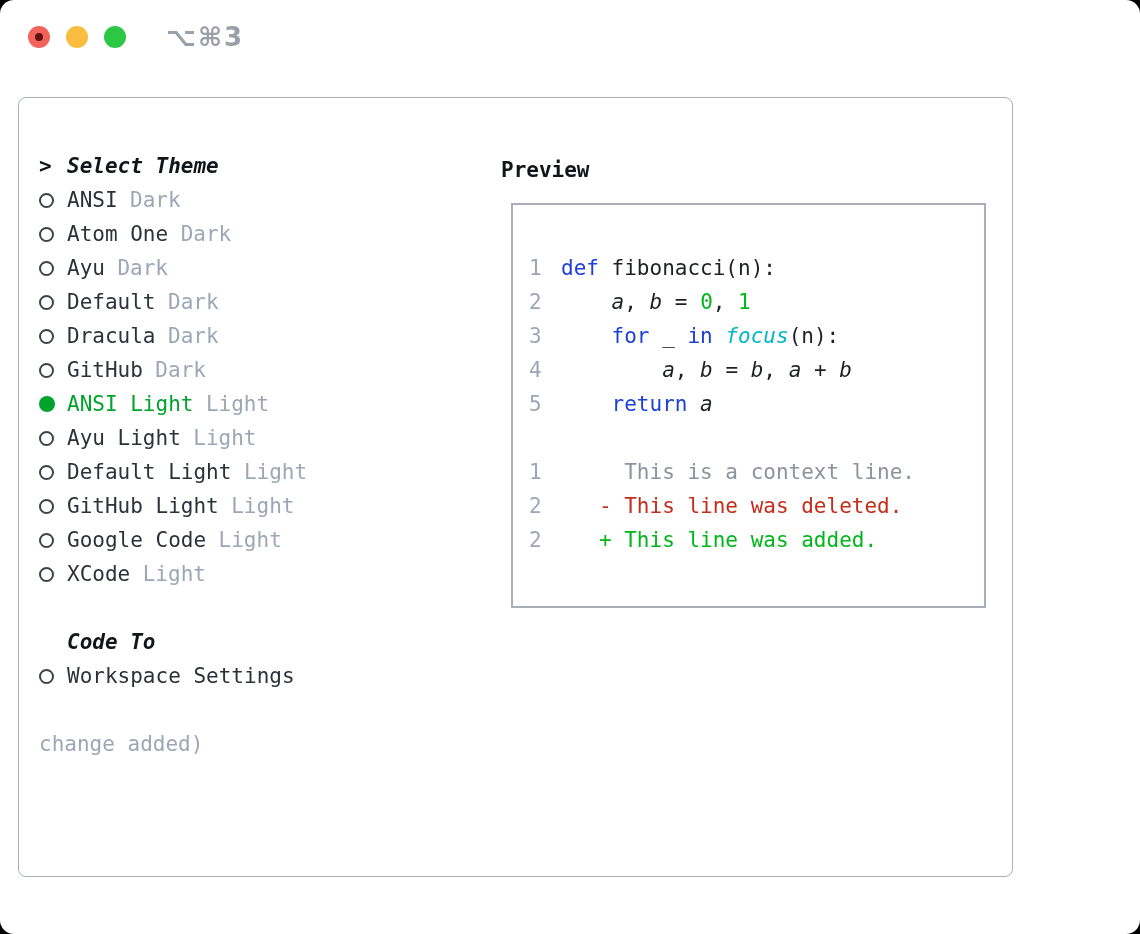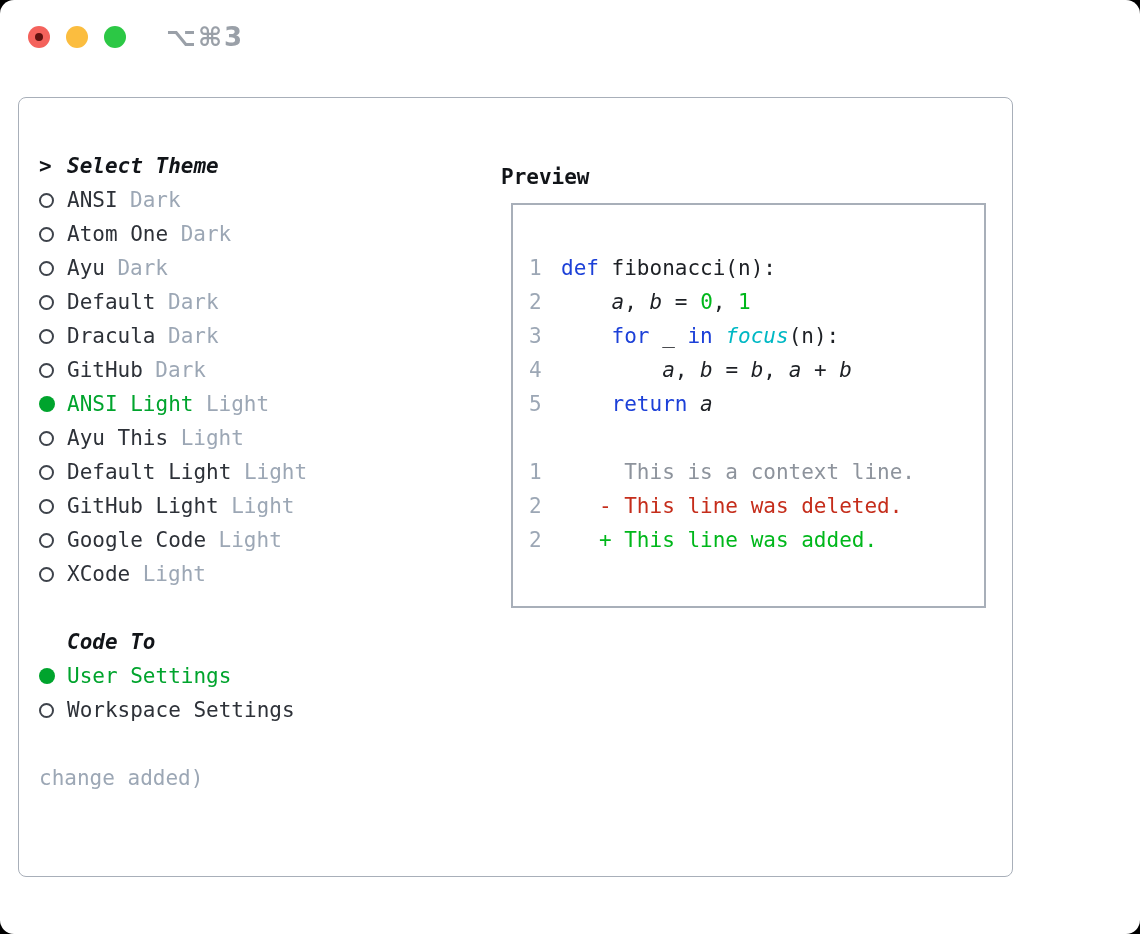--- a/index.html
+++ b/index.html
@@ -28,21 +28,21 @@
   .slot{width:28px;display:flex;align-items:center;flex:none;}
   .caret{font-weight:bold;color:#111418;}
   .bullet{width:15px;height:15px;border-radius:50%;border:2px solid #3e434b;}
   .bullet.sel{width:16px;height:16px;border:none;background:var(--green-ui);}
   .hdr{font-weight:bold;color:#111418;font-style:italic;}
   .lbl{color:var(--dark);}
   .lbl.green{color:var(--green-ui);}
   .sfx{color:var(--muted);margin-left:12.5px;}
   .help{color:var(--muted);}
   
-  .preview-label{position:absolute;left:482px;top:62px;height:34px;line-height:34px;font-size:21px;font-weight:bold;color:#111418;}
+  .preview-label{position:absolute;left:482px;top:55px;height:34px;line-height:34px;font-size:21px;font-weight:bold;color:#111418;}
   .preview-box{position:absolute;left:492px;top:105px;width:475px;height:405px;border:2px solid var(--border);background:#fff;overflow:hidden;}
   .pcontent{padding:46px 0 0 16px;font-size:21px;}
   .pline{height:34px;display:flex;align-items:center;white-space:pre;}
   .ln{width:32px;flex:none;color:var(--muted);}
   .c-fg{color:var(--code-dark);}
   .c-kw{color:var(--blue);}
   .c-num{color:var(--green-code);}
   .c-fn{color:var(--cyan);font-style:italic;}
   .c-var{color:var(--code-dark);font-style:italic;}
   .d-context{color:var(--context);}
@@ -61,28 +61,27 @@
   <div class="panel">
     <div class="leftcol">
         <div class="row"><span class="slot"><span class="caret">&gt;</span></span><span class="hdr">Select Theme</span></div>
         <div class="row"><span class="slot"><span class="bullet"></span></span><span class="lbl">ANSI</span><span class="sfx">Dark</span></div>
         <div class="row"><span class="slot"><span class="bullet"></span></span><span class="lbl">Atom One</span><span class="sfx">Dark</span></div>
         <div class="row"><span class="slot"><span class="bullet"></span></span><span class="lbl">Ayu</span><span class="sfx">Dark</span></div>
         <div class="row"><span class="slot"><span class="bullet"></span></span><span class="lbl">Default</span><span class="sfx">Dark</span></div>
         <div class="row"><span class="slot"><span class="bullet"></span></span><span class="lbl">Dracula</span><span class="sfx">Dark</span></div>
         <div class="row"><span class="slot"><span class="bullet"></span></span><span class="lbl">GitHub</span><span class="sfx">Dark</span></div>
         <div class="row"><span class="slot"><span class="bullet sel"></span></span><span class="lbl green">ANSI Light</span><span class="sfx">Light</span></div>
-        <div class="row"><span class="slot"><span class="bullet"></span></span><span class="lbl">Ayu This</span><span class="sfx">Light</span></div>
+        <div class="row"><span class="slot"><span class="bullet"></span></span><span class="lbl">Ayu Light</span><span class="sfx">Light</span></div>
         <div class="row"><span class="slot"><span class="bullet"></span></span><span class="lbl">Default Light</span><span class="sfx">Light</span></div>
         <div class="row"><span class="slot"><span class="bullet"></span></span><span class="lbl">GitHub Light</span><span class="sfx">Light</span></div>
         <div class="row"><span class="slot"><span class="bullet"></span></span><span class="lbl">Google Code</span><span class="sfx">Light</span></div>
         <div class="row"><span class="slot"><span class="bullet"></span></span><span class="lbl">XCode</span><span class="sfx">Light</span></div>
         <div class="row"></div>
         <div class="row"><span class="slot"></span><span class="hdr">Code To</span></div>
-        <div class="row"><span class="slot"><span class="bullet sel"></span></span><span class="lbl green">User Settings</span></div>
         <div class="row"><span class="slot"><span class="bullet"></span></span><span class="lbl">Workspace Settings</span></div>
         <div class="row"></div>
         <div class="row help">change added)</div>
       </div>
     <div class="preview-label">Preview</div>
     <div class="preview-box">
       <div class="pcontent">
           <div class="pline"><span class="ln">1</span><span class="c-kw">def</span><span class="c-fg"> fibonacci(n):</span></div>
           <div class="pline"><span class="ln">2</span><span class="c-fg">    </span><span class="c-var">a</span><span class="c-fg">, </span><span class="c-var">b</span><span class="c-fg"> = </span><span class="c-num">0</span><span class="c-fg">, </span><span class="c-num">1</span></div>
           <div class="pline"><span class="ln">3</span><span class="c-fg">    </span><span class="c-kw">for</span><span class="c-fg"> _ </span><span class="c-kw">in</span><span class="c-fg"> </span><span class="c-fn">focus</span><span class="c-fg">(n):</span></div>

